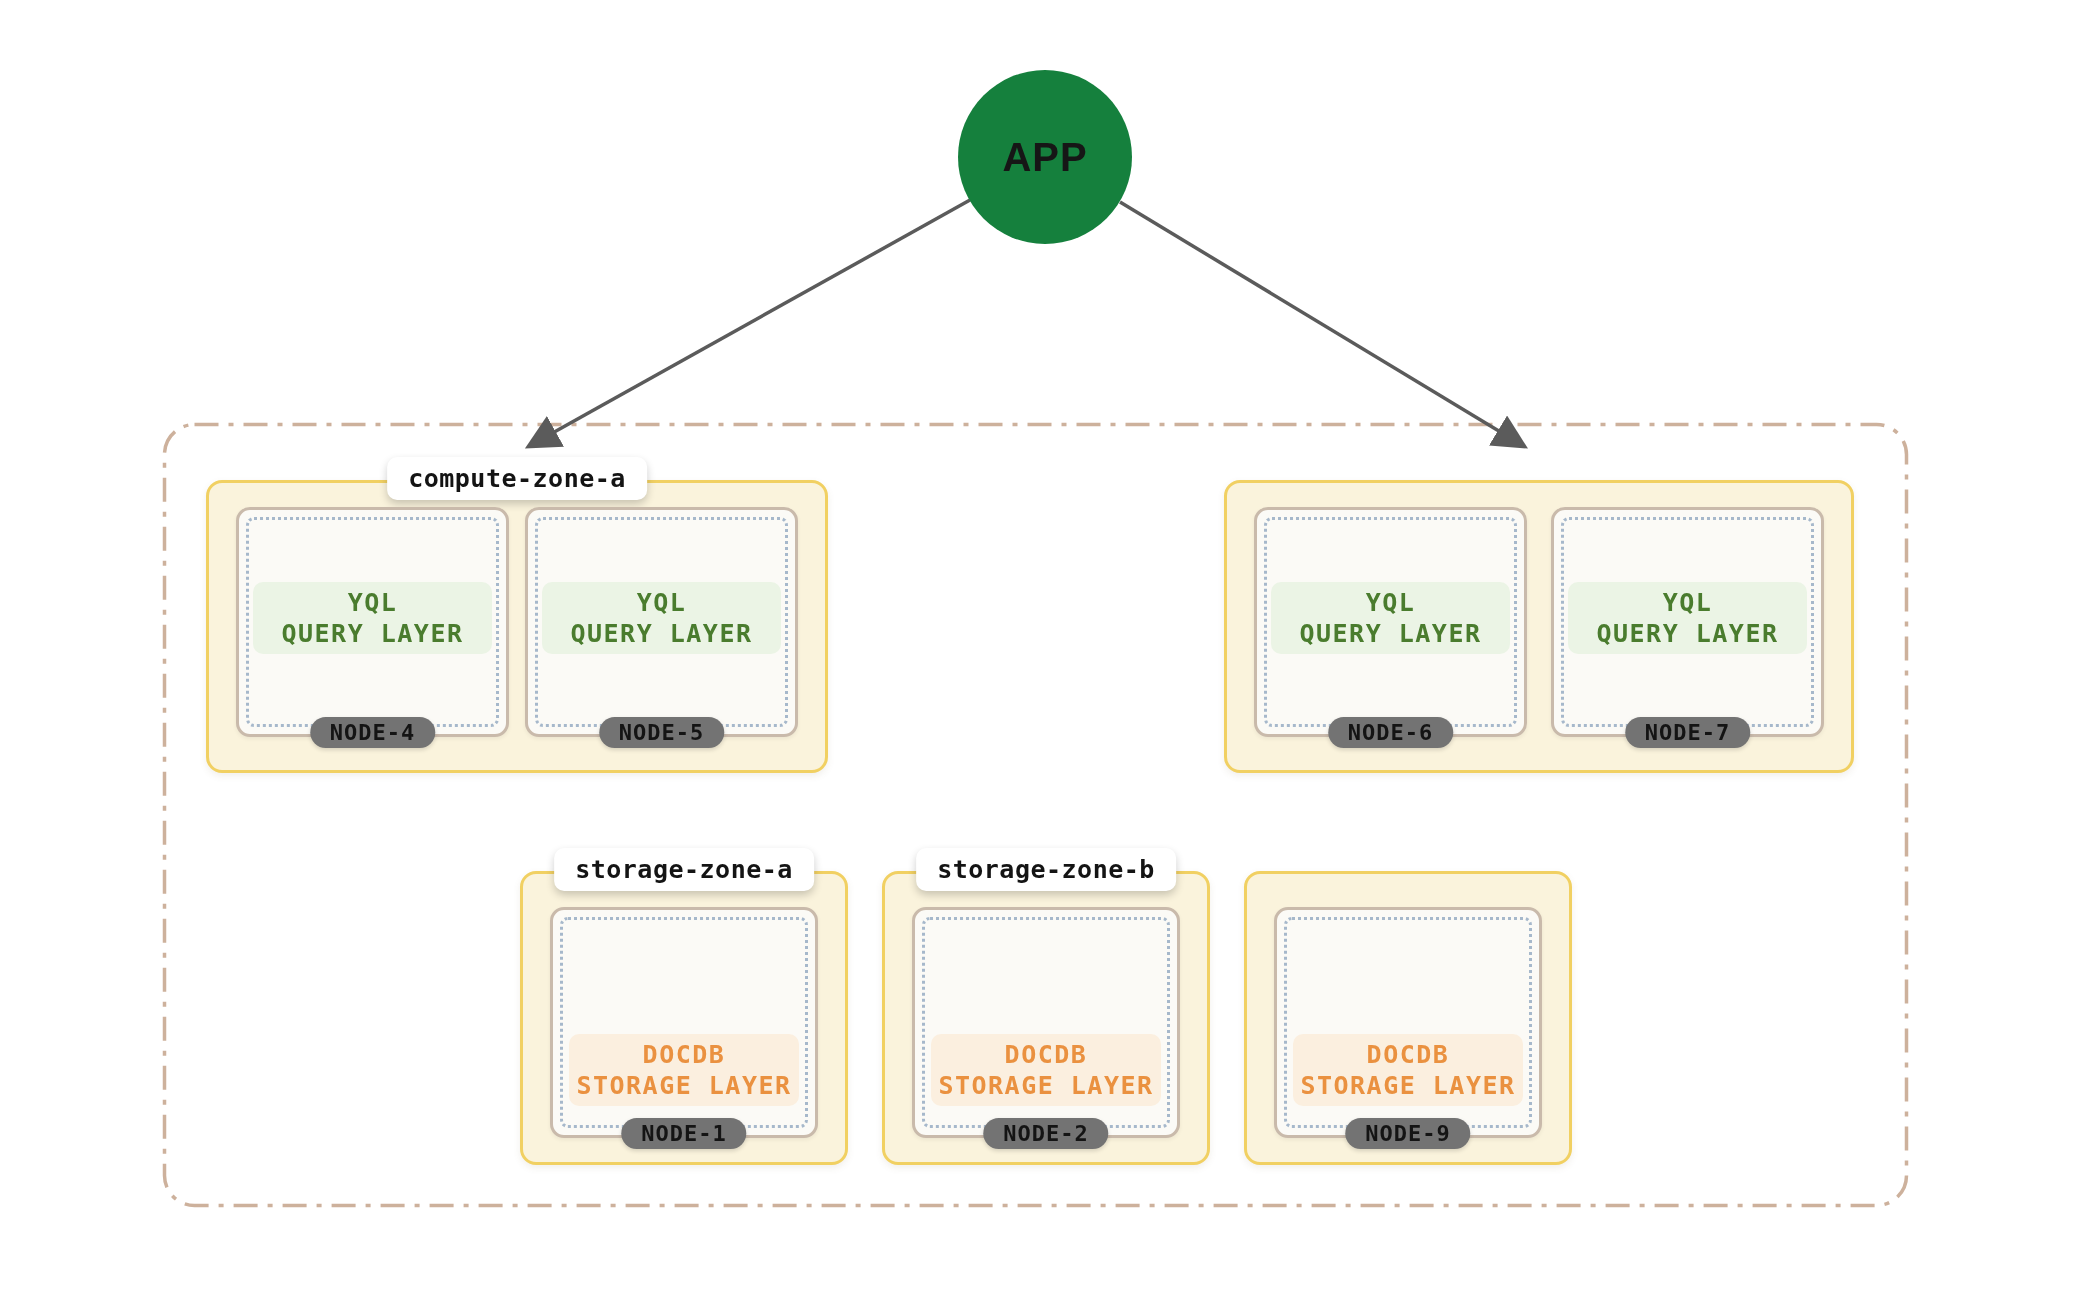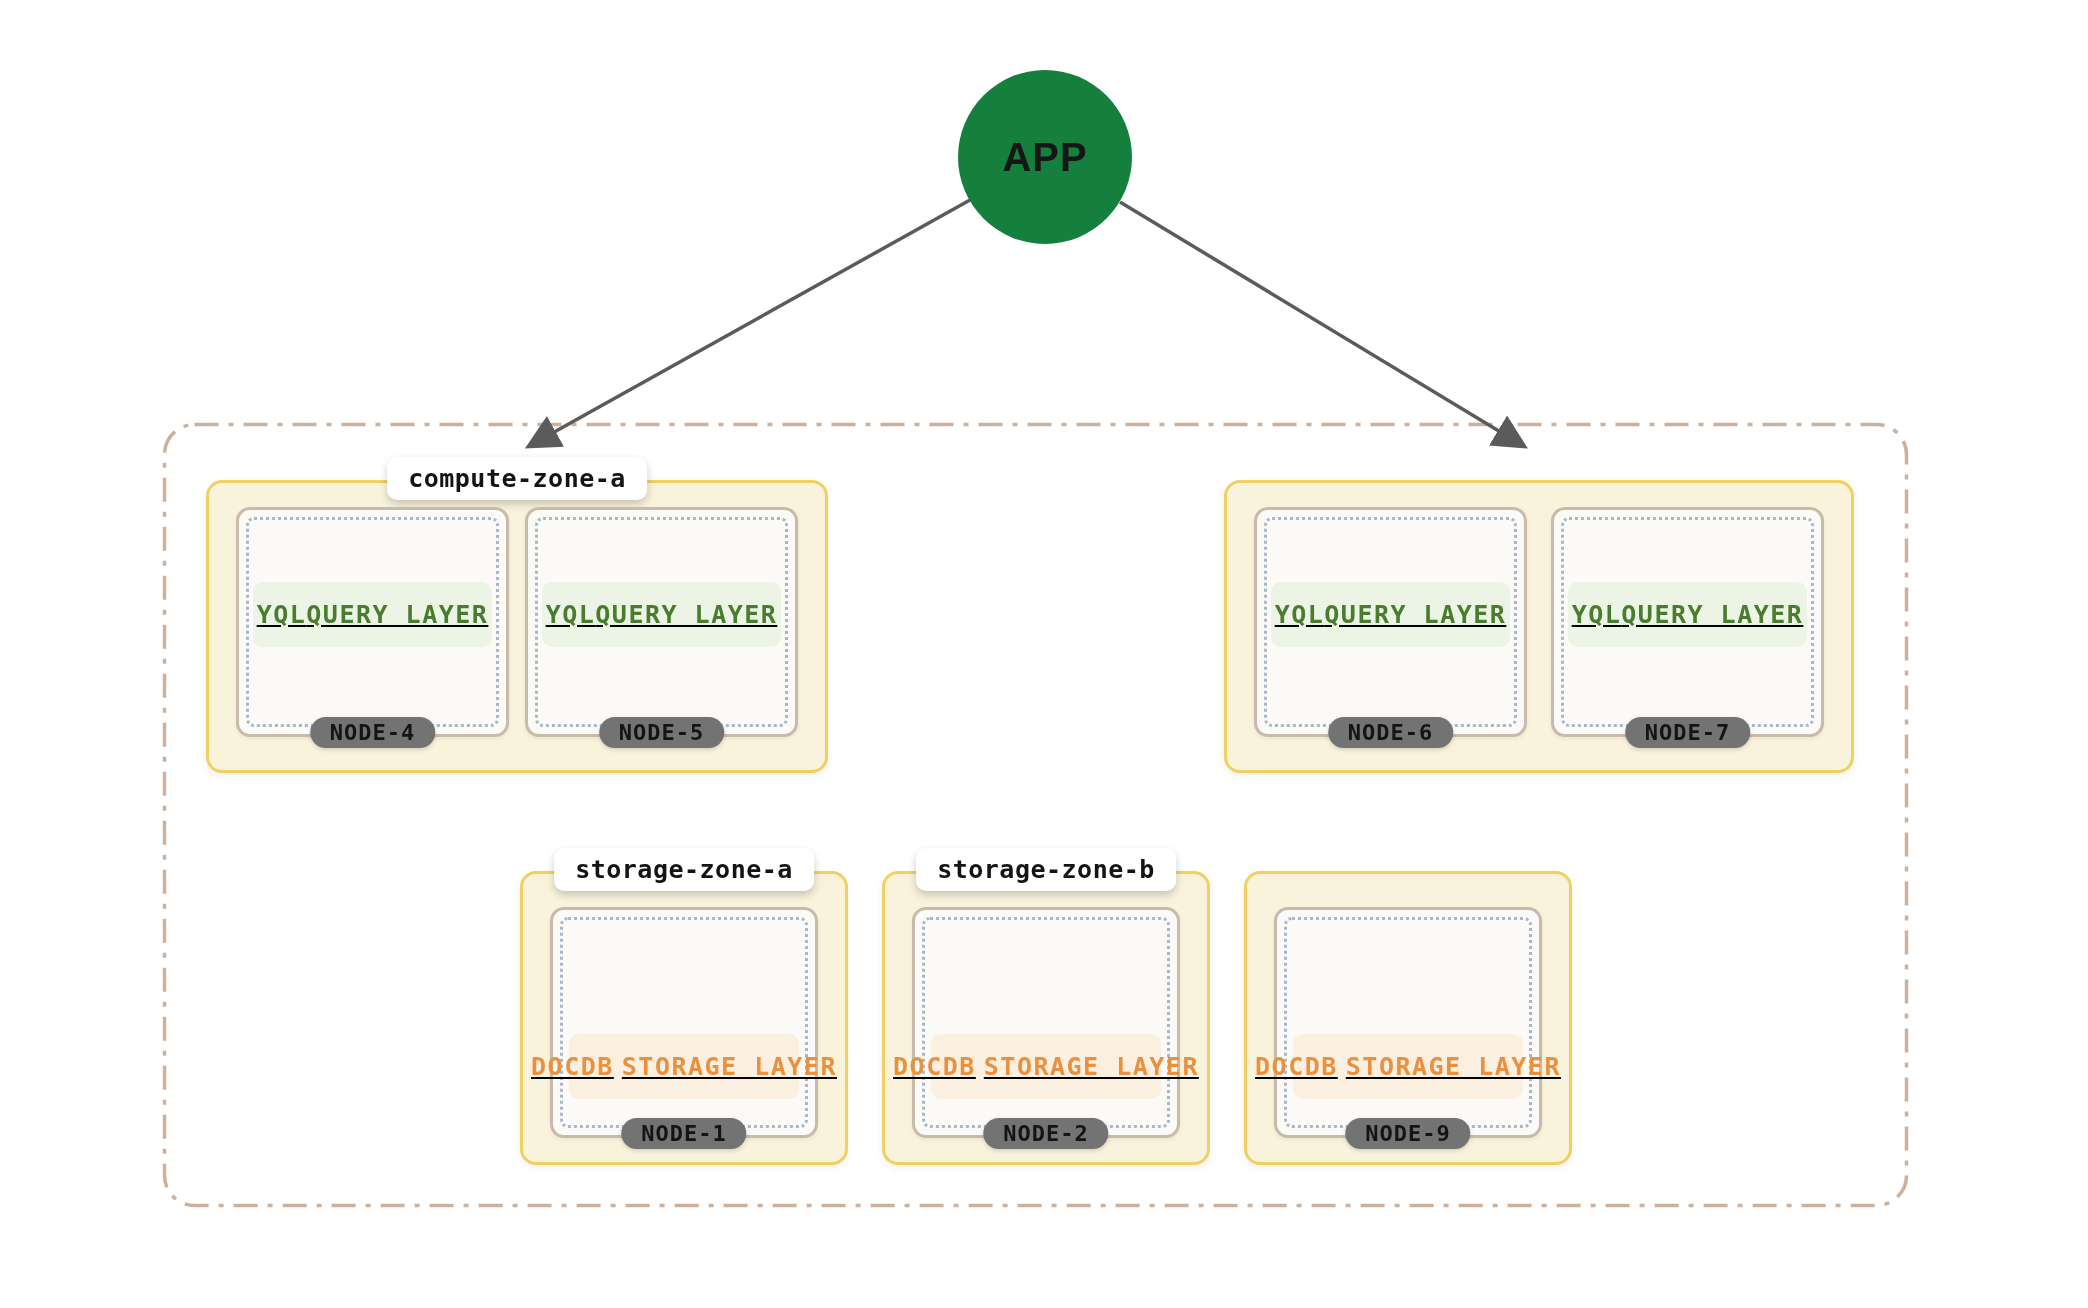--- a/index.html
+++ b/index.html
@@ -47,27 +47,27 @@
   .card.c1{left:27px;}
   .card.c2{right:27px;}
   .storage .card{left:27px;right:27px;top:33px;height:231px;}
 
   .dotted{
     position:absolute;left:7px;right:7px;top:7px;bottom:7px;
     border:3px dotted #A6B8CB;border-radius:8px;
   }
 
   .layer{
-    position:absolute;border-radius:10px;display:flex;flex-direction:row;
-    align-items:center;justify-content:center;padding:17px 0;text-align:center;text-decoration:underline;
+    position:absolute;border-radius:10px;display:flex;flex-direction:column;
+    align-items:center;justify-content:center;padding:5px 0;text-align:center;
   }
   .layer span{font-size:25px;font-weight:bold;letter-spacing:1.5px;line-height:31px;white-space:nowrap;}
   .layer.green{left:14px;right:14px;top:72px;background:#EBF4E5;}
   .layer.green span{color:#4A7C2E;}
-  .layer.orange{left:16px;right:16px;top:124px;background:#FBEFDF;gap:8px;}
+  .layer.orange{left:16px;right:16px;top:124px;background:#FBEFDF;}
   .layer.orange span{color:#EA9140;}
 
   .pill{
     position:absolute;bottom:-14px;left:50%;transform:translateX(-50%);
     background:#737373;border-radius:16px;padding:3px 20px;white-space:nowrap;
     box-shadow:0 2px 4px rgba(0,0,0,0.15);
   }
   .pill span{font-size:22px;font-weight:bold;color:#141414;letter-spacing:1px;}
 </style>
 </head>

